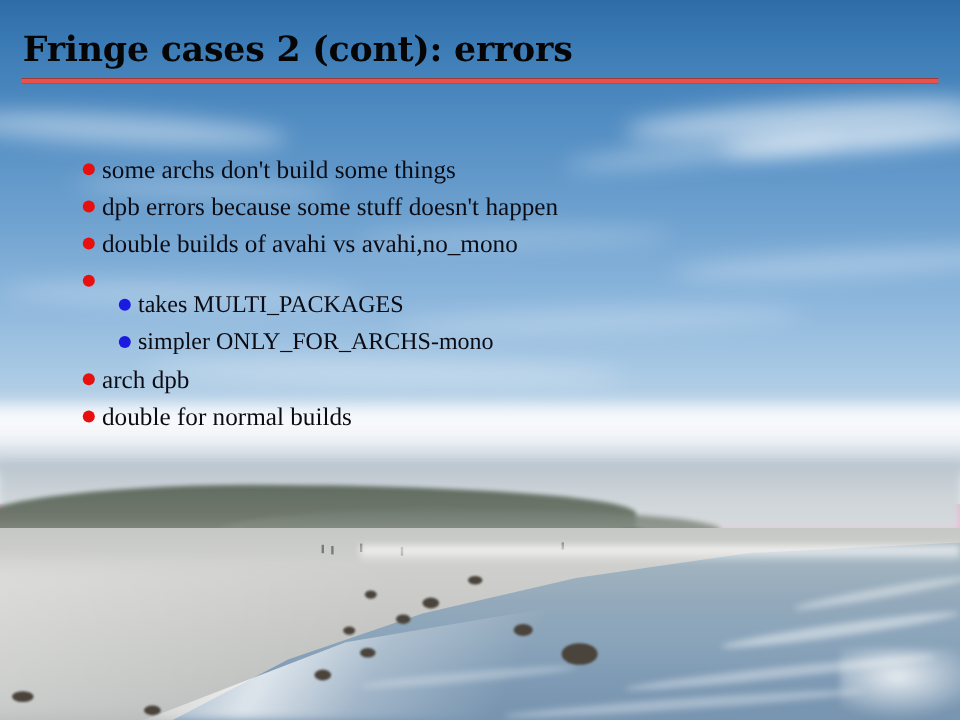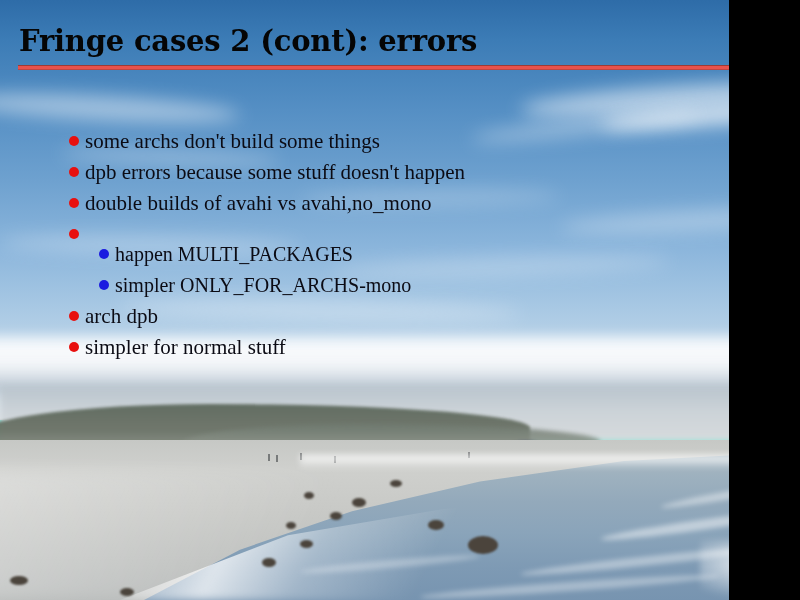--- a/index.html
+++ b/index.html
@@ -3,25 +3,25 @@
 <meta charset="utf-8">
 <title>Fringe cases 2 (cont): errors</title>
 <style>
   html, body {
     margin: 0;
     padding: 0;
     background: #000;
   }
   .slide {
     position: relative;
-    width: 729px;
+    width: 800px;
     height: 600px;
     overflow: hidden;
     font-family: "Liberation Serif", "DejaVu Serif", serif;
-    background: #5eead4;
+    background: #f9a8d4;
   }
 
   
   .photo {
     position: absolute;
     inset: 0;
     overflow: hidden;
   }
   
   .sky {
@@ -326,34 +326,34 @@
       <span class="marker dot-red"></span>
       <span class="label">double builds of avahi vs avahi,no_mono</span>
     </div>
 
     <div class="item lvl1">
       <span class="marker dot-red"></span>
     </div>
 
     <div class="item lvl2">
       <span class="marker dot-blue"></span>
-      <span class="label">happen MULTI_PACKAGES</span>
+      <span class="label">takes MULTI_PACKAGES</span>
     </div>
 
 
     <div class="item lvl2">
       <span class="marker dot-blue"></span>
       <span class="label">simpler ONLY_FOR_ARCHS-mono</span>
     </div>
 
 
     <div class="item lvl1">
       <span class="marker dot-red"></span>
       <span class="label">arch dpb</span>
     </div>
 
     <div class="item lvl1">
       <span class="marker dot-red"></span>
-      <span class="label">simpler for normal stuff</span>
+      <span class="label">double for normal builds</span>
     </div>
 
   </div>
 </div>
 
 </body></html>

